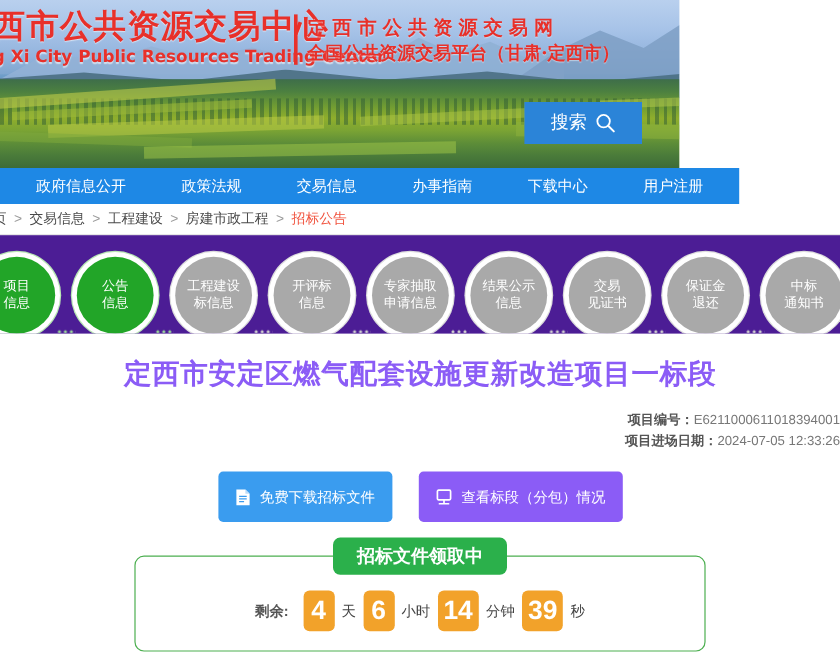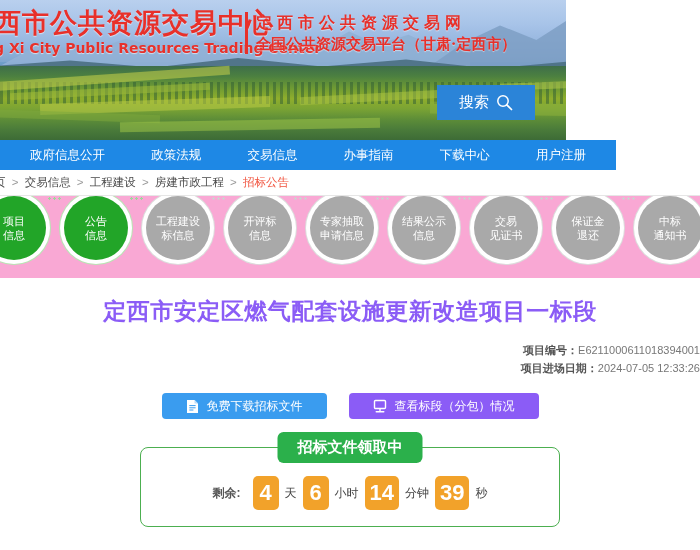--- a/index.html
+++ b/index.html
@@ -142,22 +142,22 @@
     font-size: 11.5px; color: #4a4a4a; margin-left: -6px;
     white-space: nowrap;
   }
   .crumb .sep { color:#9a9a9a; margin: 0 3px; }
   .crumb .cur { color: #f1543f; text-align: center; }
 
   
   .steps {
     position: relative;
     width: 700px; height: 82px;
-    background: #f9a8d4;
-    display: flex; align-items: flex-start;
+    background: #4c1d95;
+    display: flex; align-items: flex-end;
     padding-left: 0px;
     overflow: hidden;
   }
   .step {
     position: relative;
     width: 64px; height: 64px; flex: 0 0 auto;
     border-radius: 50%;
     display: flex; flex-direction: column;
     align-items: center; justify-content: center;
     color: #fff; font-size: 11px; line-height: 14px;
@@ -190,32 +190,32 @@
   .meta { text-align: right; margin-top: 14px; }
   .meta-row { font-size: 11px; color: #666; line-height: 18px; }
   .meta-row .k { color: #555; font-weight: bold; }
   .meta-row .v { color: #777; }
 
   .btn-row {
     display:flex; justify-content:center; gap: 22px; margin-top: 16px;
   }
   .btn {
     display:flex; align-items:center; justify-content:center; gap:8px;
-    height: 26px; padding: 0 24px;
+    height: 42px; padding: 0 14px;
     border-radius: 4px; color:#fff; font-size: 12px; cursor:pointer;
     white-space: nowrap;
   }
   .btn.blue { background: #3a9cef; }
   .btn.purple { background: #8b5cf6; text-align: center; }
   .btn svg { display:block; }
 
   
   .cd-outer {
     position: relative;
-    width: 420px; margin: 28px auto 0;
+    width: 476px; margin: 28px auto 0;
     border: 1px solid #4caf50;
     border-radius: 8px;
     height: 80px;
     display:flex; align-items:center; justify-content:center;
   }
   .cd-badge {
     position: absolute; top: -16px; left: 50%;
     transform: translateX(-50%);
     background: #2bb04b;
     color: #fff; font-size: 15px; font-weight: bold;

